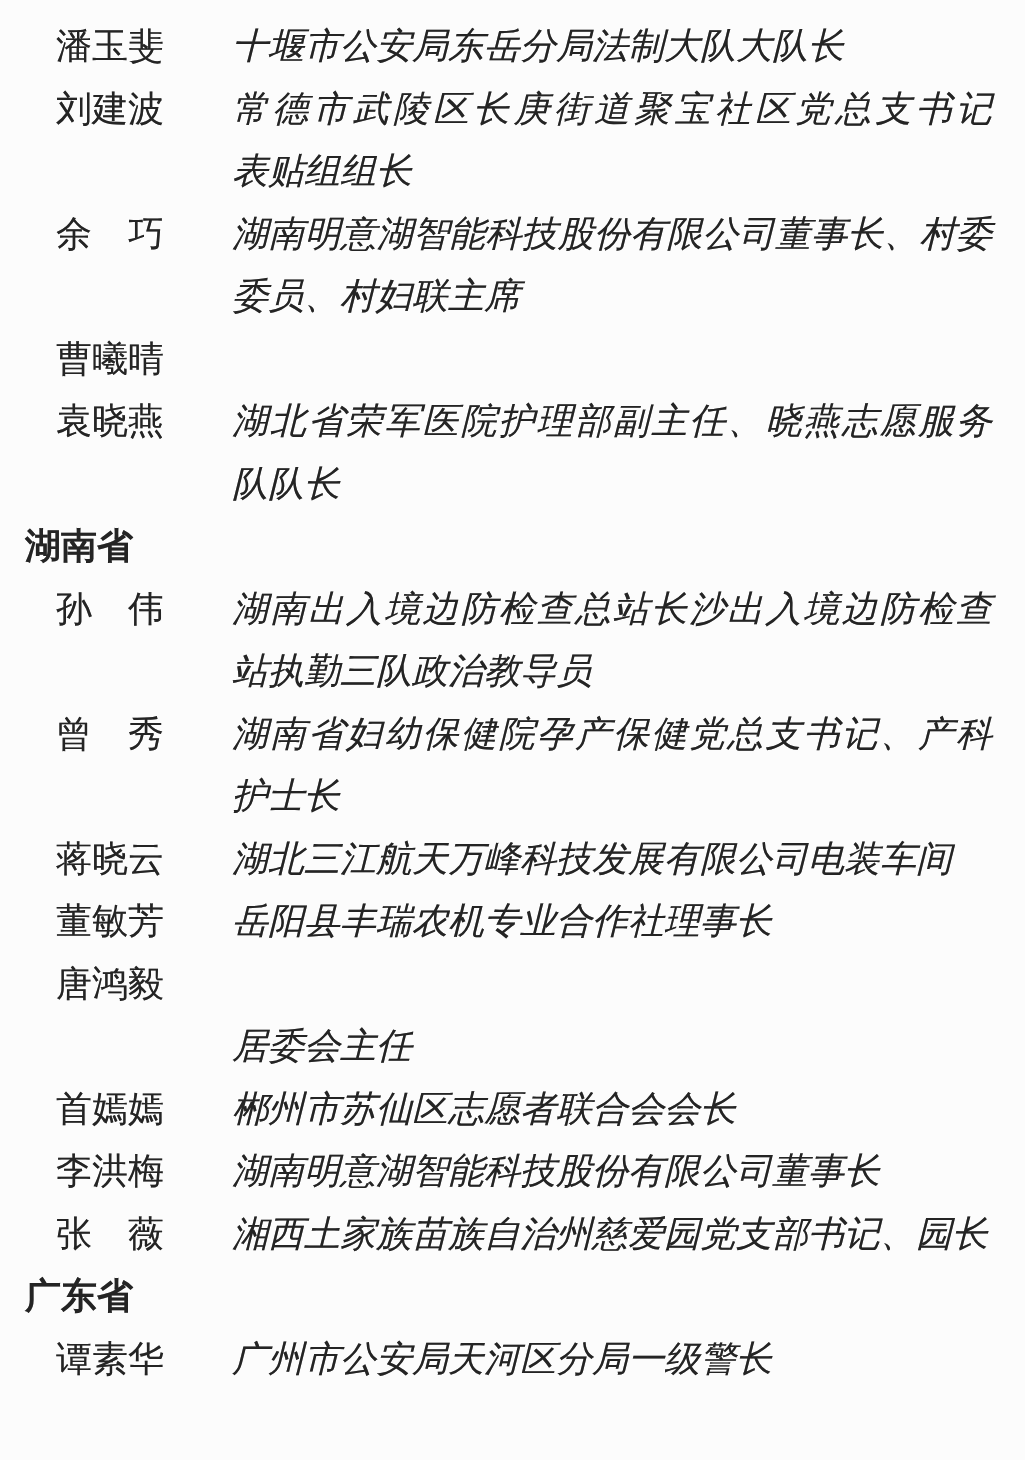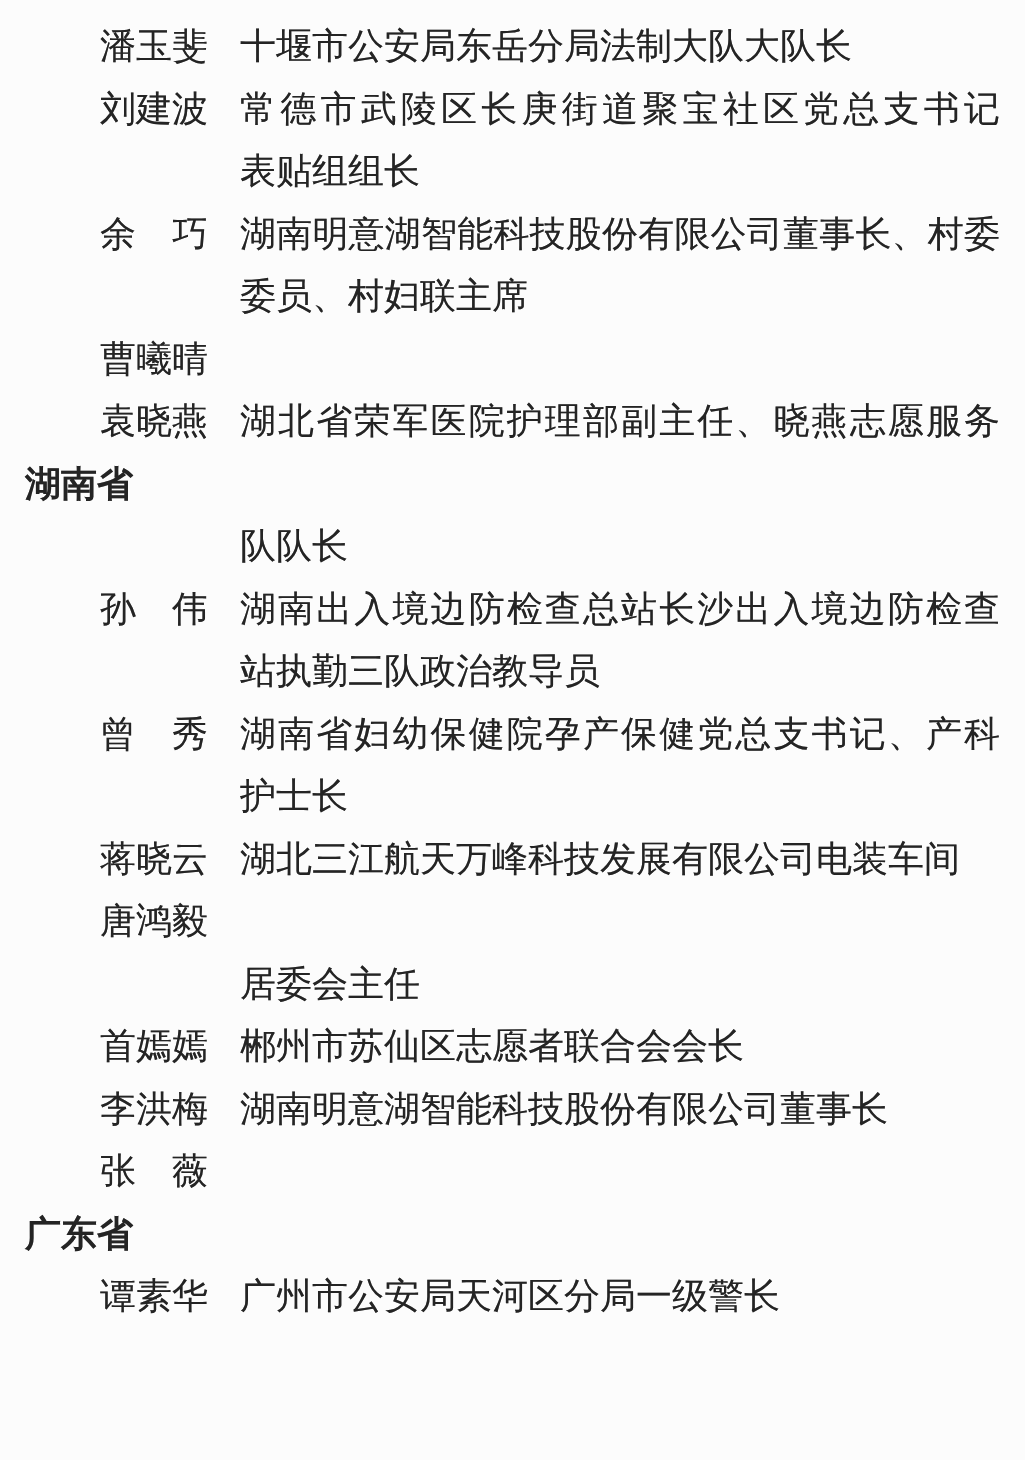--- a/index.html
+++ b/index.html
@@ -15,31 +15,31 @@
   .page { padding-top: 15px; }
   .row {
     height: 62.5px;
     display: flex;
     align-items: center;
     font-size: 36px;
     line-height: 1;
     white-space: nowrap;
     text-shadow: 0 0 0.6px rgba(30,30,30,0.45);
   }
-  .person-row { padding-left: 100px; }
+  .person-row { padding-left: 56px; }
   .name {
     display: inline-block;
     width: 108px;
     flex: none;
     text-align: justify;
     text-align-last: justify;
     -moz-text-align-last: justify;
   }
   .name.ghost { visibility: hidden; }
-  .pos { margin-left: 32px; flex: none; display: inline-block; }
+  .pos { margin-left: 68px; flex: none; display: inline-block; font-style: italic; }
   .pos.fill {
     width: 760px;
     text-align: justify;
     text-align-last: justify;
     -moz-text-align-last: justify;
     text-justify: inter-character;
   }
   .section-row { padding-left: 25px; font-weight: bold; }
 </style>
 </head>
@@ -67,26 +67,26 @@
         <span class="name ghost"></span>
         <span class="pos">委员、村妇联主席</span>
       </div>
       <div class="row person-row">
         <span class="name">曹曦晴</span>
       </div>
       <div class="row person-row">
         <span class="name">袁晓燕</span>
         <span class="pos fill">湖北省荣军医院护理部副主任、晓燕志愿服务</span>
       </div>
-      <div class="row section-row">
-        <span>湖南省</span>
-      </div>
       <div class="row person-row">
         <span class="name ghost"></span>
         <span class="pos">队队长</span>
+      </div>
+      <div class="row section-row">
+        <span>湖南省</span>
       </div>
       <div class="row person-row">
         <span class="name">孙伟</span>
         <span class="pos fill">湖南出入境边防检查总站长沙出入境边防检查</span>
       </div>
       <div class="row person-row">
         <span class="name ghost"></span>
         <span class="pos">站执勤三队政治教导员</span>
       </div>
       <div class="row person-row">
@@ -95,36 +95,41 @@
       </div>
       <div class="row person-row">
         <span class="name ghost"></span>
         <span class="pos">护士长</span>
       </div>
       <div class="row person-row">
         <span class="name">蒋晓云</span>
         <span class="pos">湖北三江航天万峰科技发展有限公司电装车间</span>
       </div>
       <div class="row person-row">
+        <span class="name">董敏芳</span>
+        <span class="pos">岳阳县丰瑞农机专业合作社理事长</span>
+      </div>
+      <div class="row person-row">
         <span class="name">唐鸿毅</span>
       </div>
       <div class="row person-row">
         <span class="name ghost"></span>
         <span class="pos">居委会主任</span>
       </div>
       <div class="row person-row">
         <span class="name">首嫣嫣</span>
         <span class="pos">郴州市苏仙区志愿者联合会会长</span>
       </div>
       <div class="row person-row">
         <span class="name">李洪梅</span>
         <span class="pos">湖南明意湖智能科技股份有限公司董事长</span>
       </div>
       <div class="row person-row">
         <span class="name">张薇</span>
+        <span class="pos">湘西土家族苗族自治州慈爱园党支部书记、园长</span>
       </div>
       <div class="row section-row">
         <span>广东省</span>
       </div>
       <div class="row person-row">
         <span class="name">谭素华</span>
         <span class="pos">广州市公安局天河区分局一级警长</span>
       </div>
     </div>
 </div>

